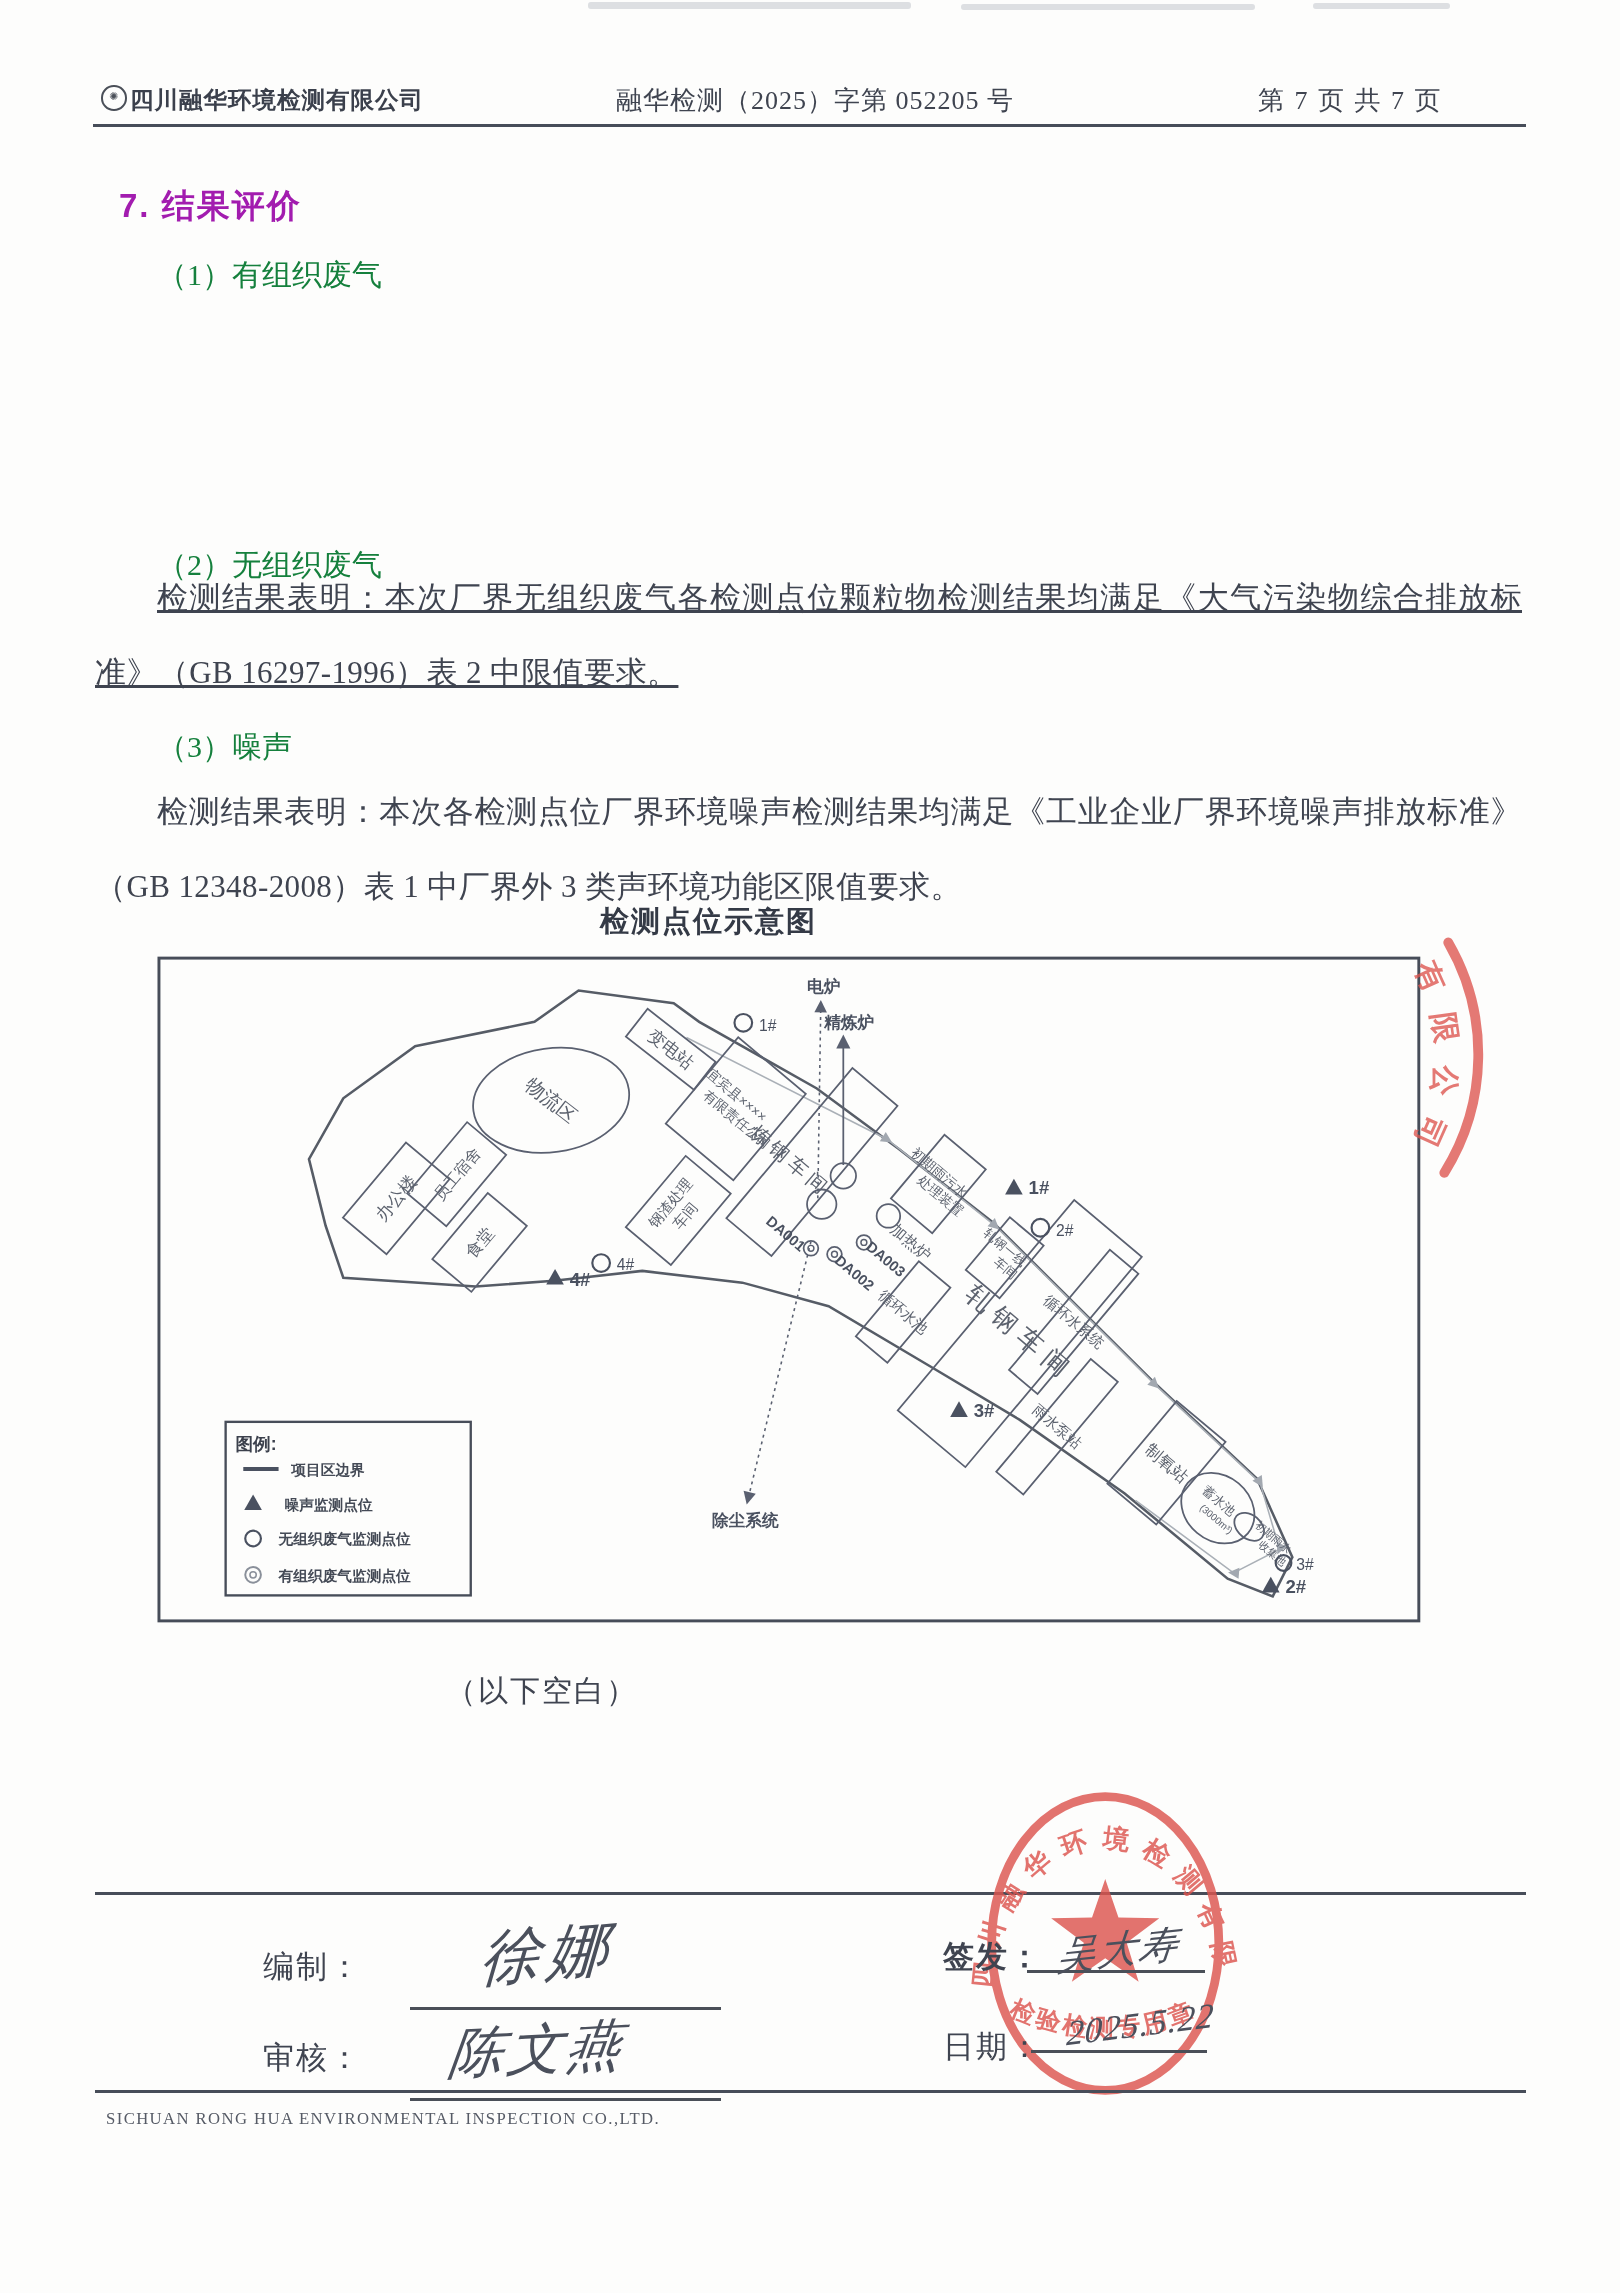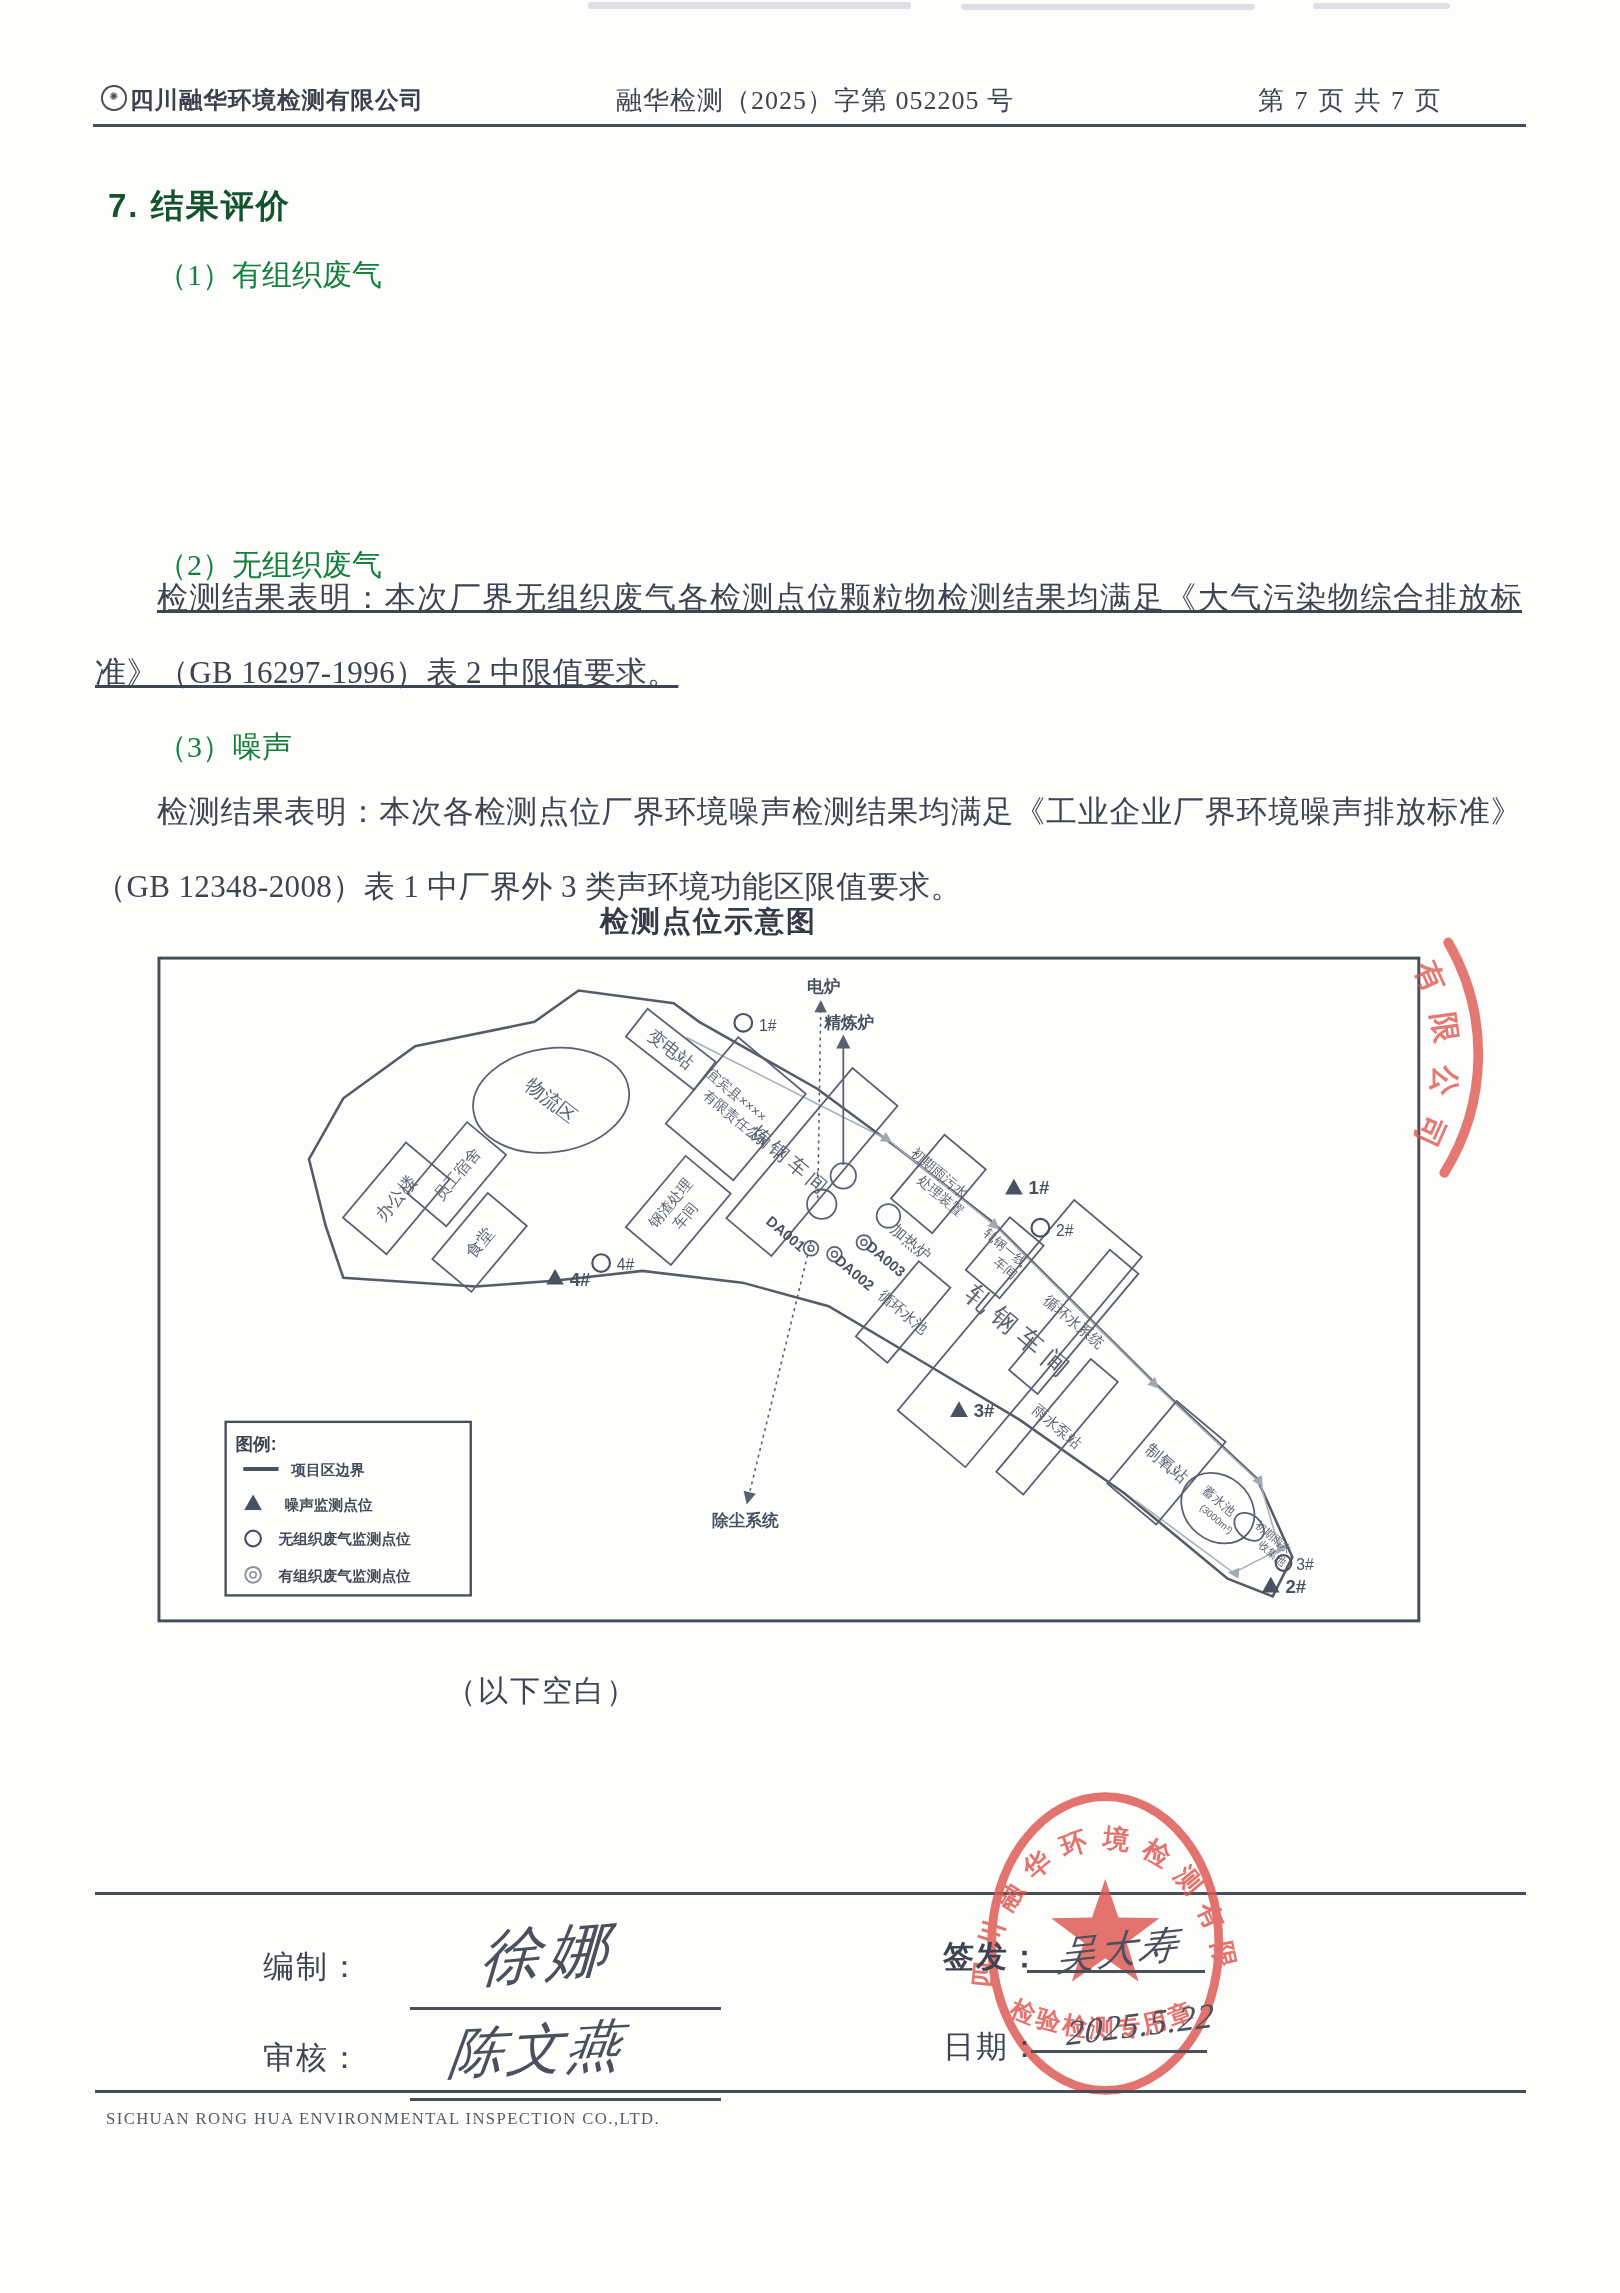--- a/index.html
+++ b/index.html
@@ -28,21 +28,21 @@
 
   <div class="abs" style="left:0;top:0;width:1620px;height:129px;">
     <span class="abs" style="left:101px;top:85px;width:21.6px;height:21.6px;border:2px solid #4a4f58;border-radius:50%;
                  font-size:10.8px;line-height:19.6px;text-align:center;color:#4a4f58;">✺</span>
     <span class="abs sans" style="left:130px;top:84px;font-size:23.5px;font-weight:bold;color:#3b404c;letter-spacing:1px;">四川融华环境检测有限公司</span>
     <span class="abs" style="left:616px;top:83px;font-size:26px;color:#3f4450;letter-spacing:1px;">融华检测（2025）字第 052205 号</span>
     <span class="abs" style="left:1258px;top:83px;font-size:26px;color:#3f4450;letter-spacing:2px;">第 7 页 共 7 页</span>
     <div class="hline" style="left:93px;top:124px;width:1433px;height:2.9px;"></div>
   </div>
 
-  <div class="abs sans" style="left:108px;top:184px;font-size:33px;font-weight:bold;color:#14532d;letter-spacing:2px;">7. 结果评价</div>
+  <div class="abs sans" style="left:119px;top:184px;font-size:33px;font-weight:bold;color:#a21caf;letter-spacing:2px;">7. 结果评价</div>
 
   <div class="h2" style="top:255px;">（1）有组织废气</div>
 
   <div class="h2" style="top:545px;">（2）无组织废气</div>
   <div class="para" style="top:560px;text-decoration:underline;">检测结果表明：本次厂界无组织废气各检测点位颗粒物检测结果均满足《大气污染物综合排放标准》（GB 16297-1996）表 2 中限值要求。</div>
 
   <div class="h2" style="top:727px;">（3）噪声</div>
   <div class="para" style="top:774px;">检测结果表明：本次各检测点位厂界环境噪声检测结果均满足《工业企业厂界环境噪声排放标准》（GB 12348-2008）表 1 中厂界外 3 类声环境功能区限值要求。</div>
 
   <div class="abs sans" style="left:600px;top:902px;font-size:29px;font-weight:bold;color:#343a46;letter-spacing:2px;">检测点位示意图</div>

